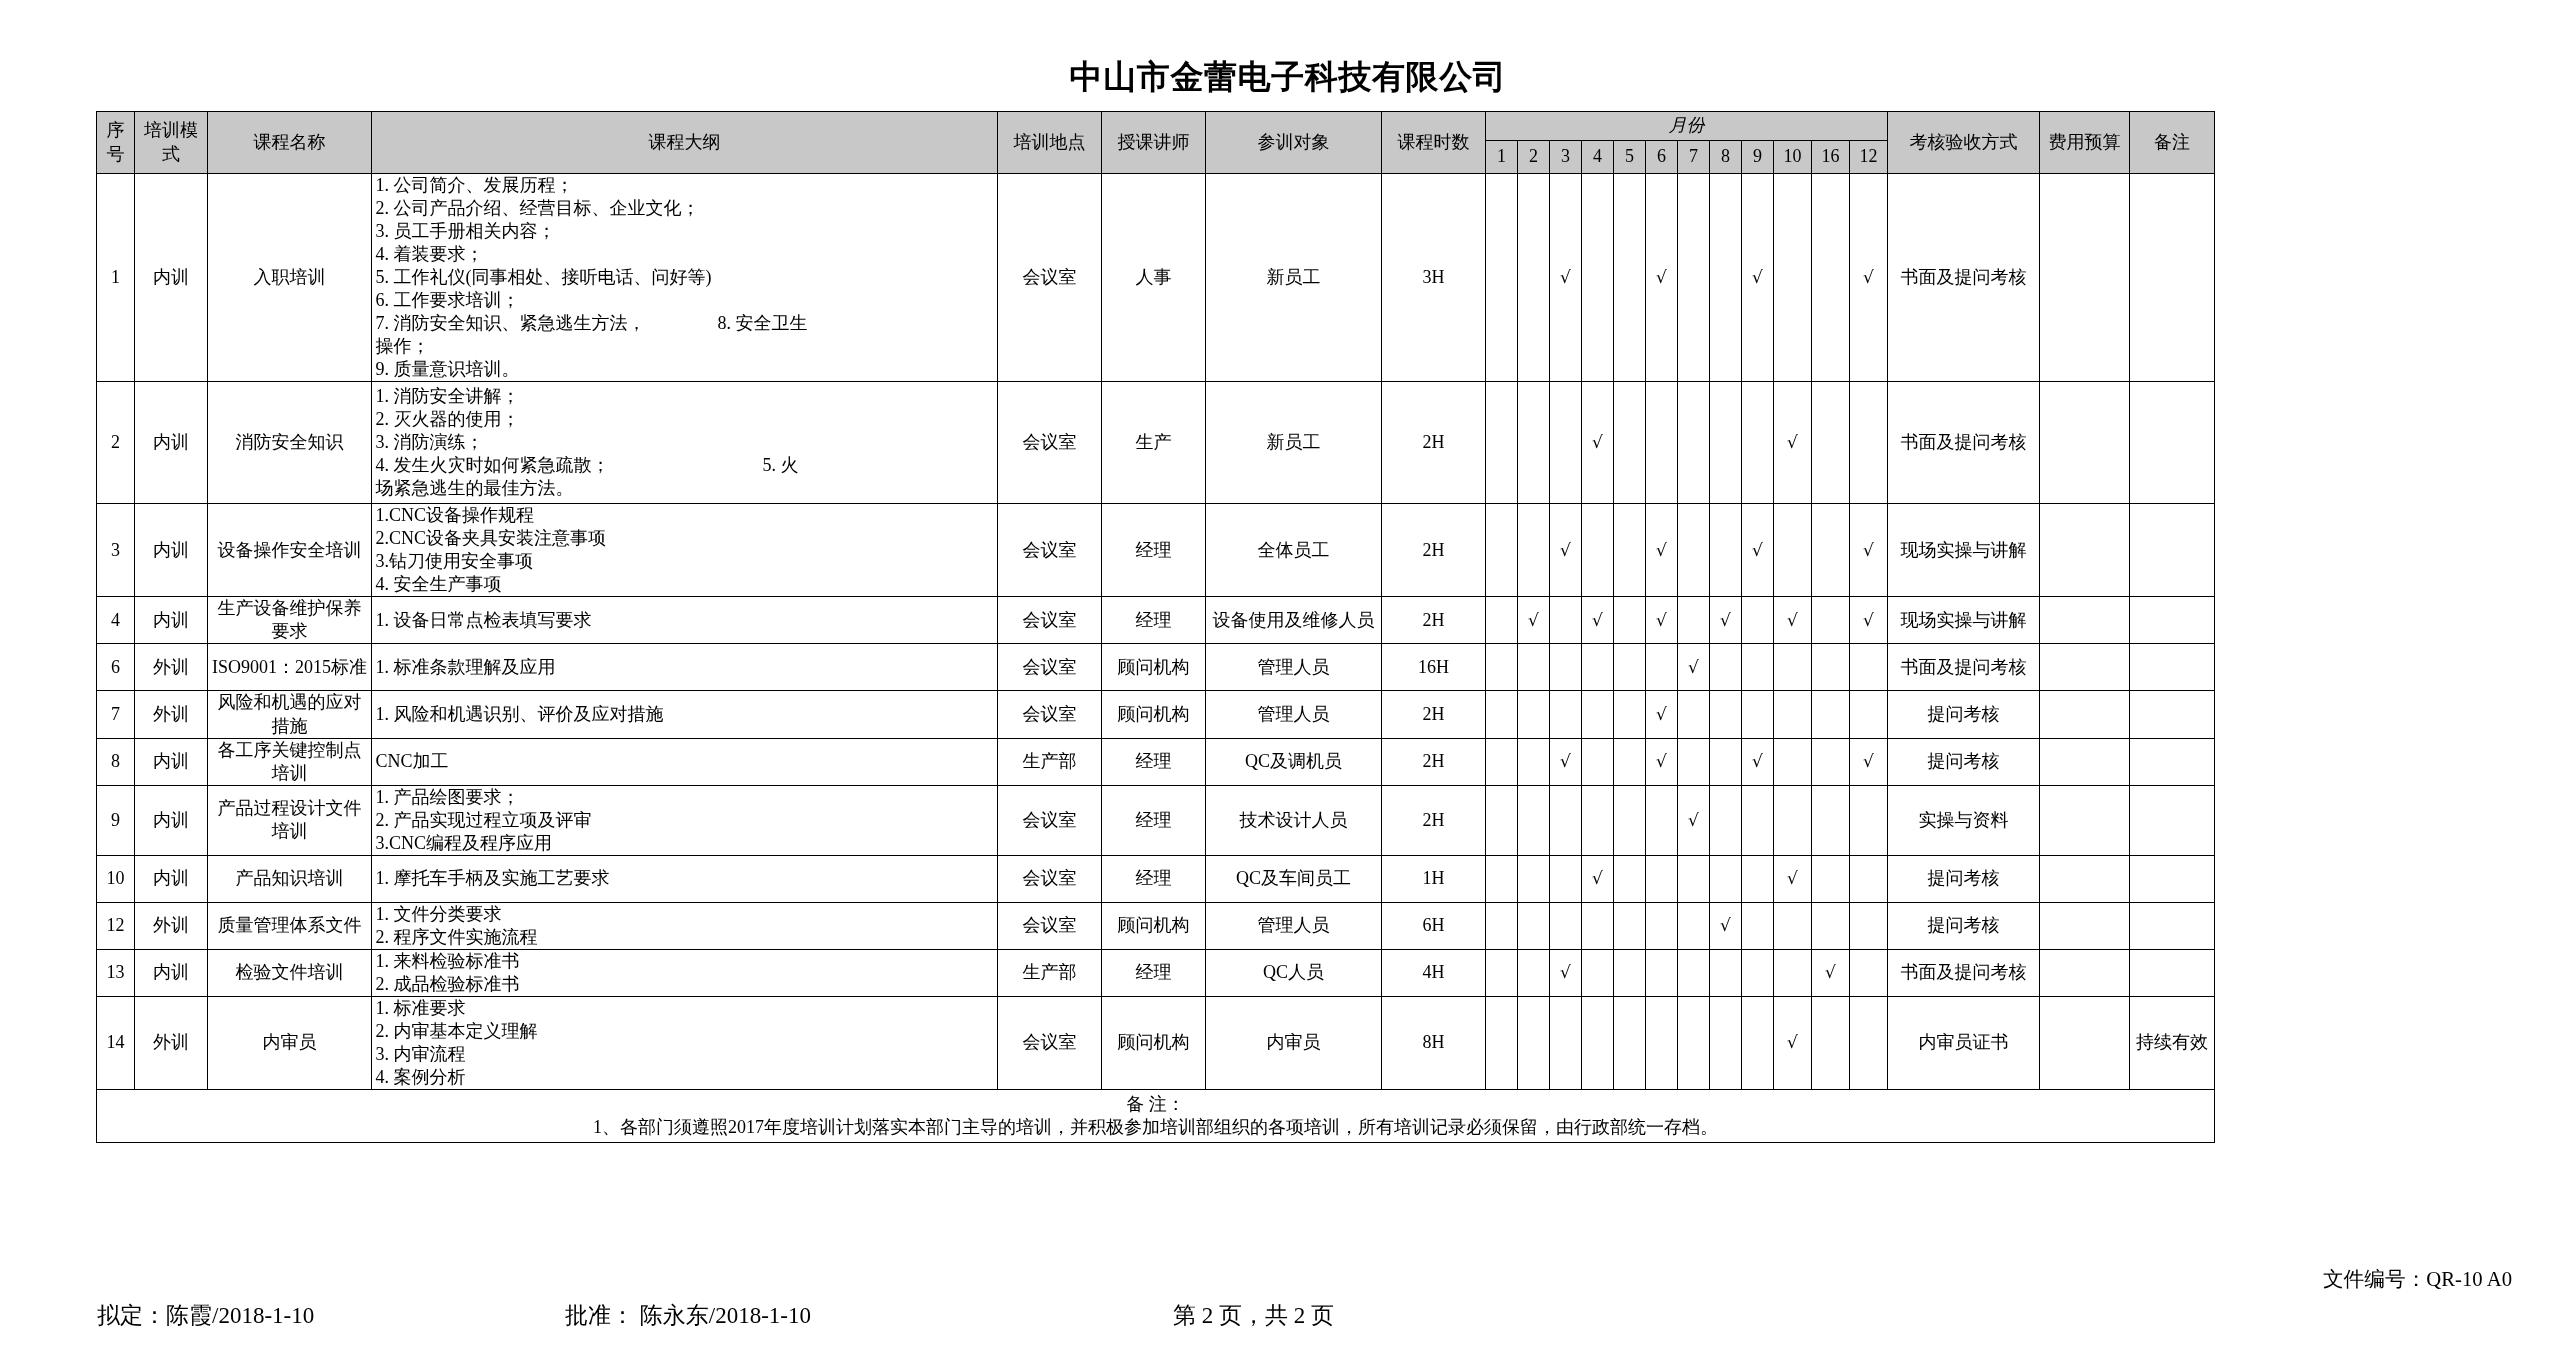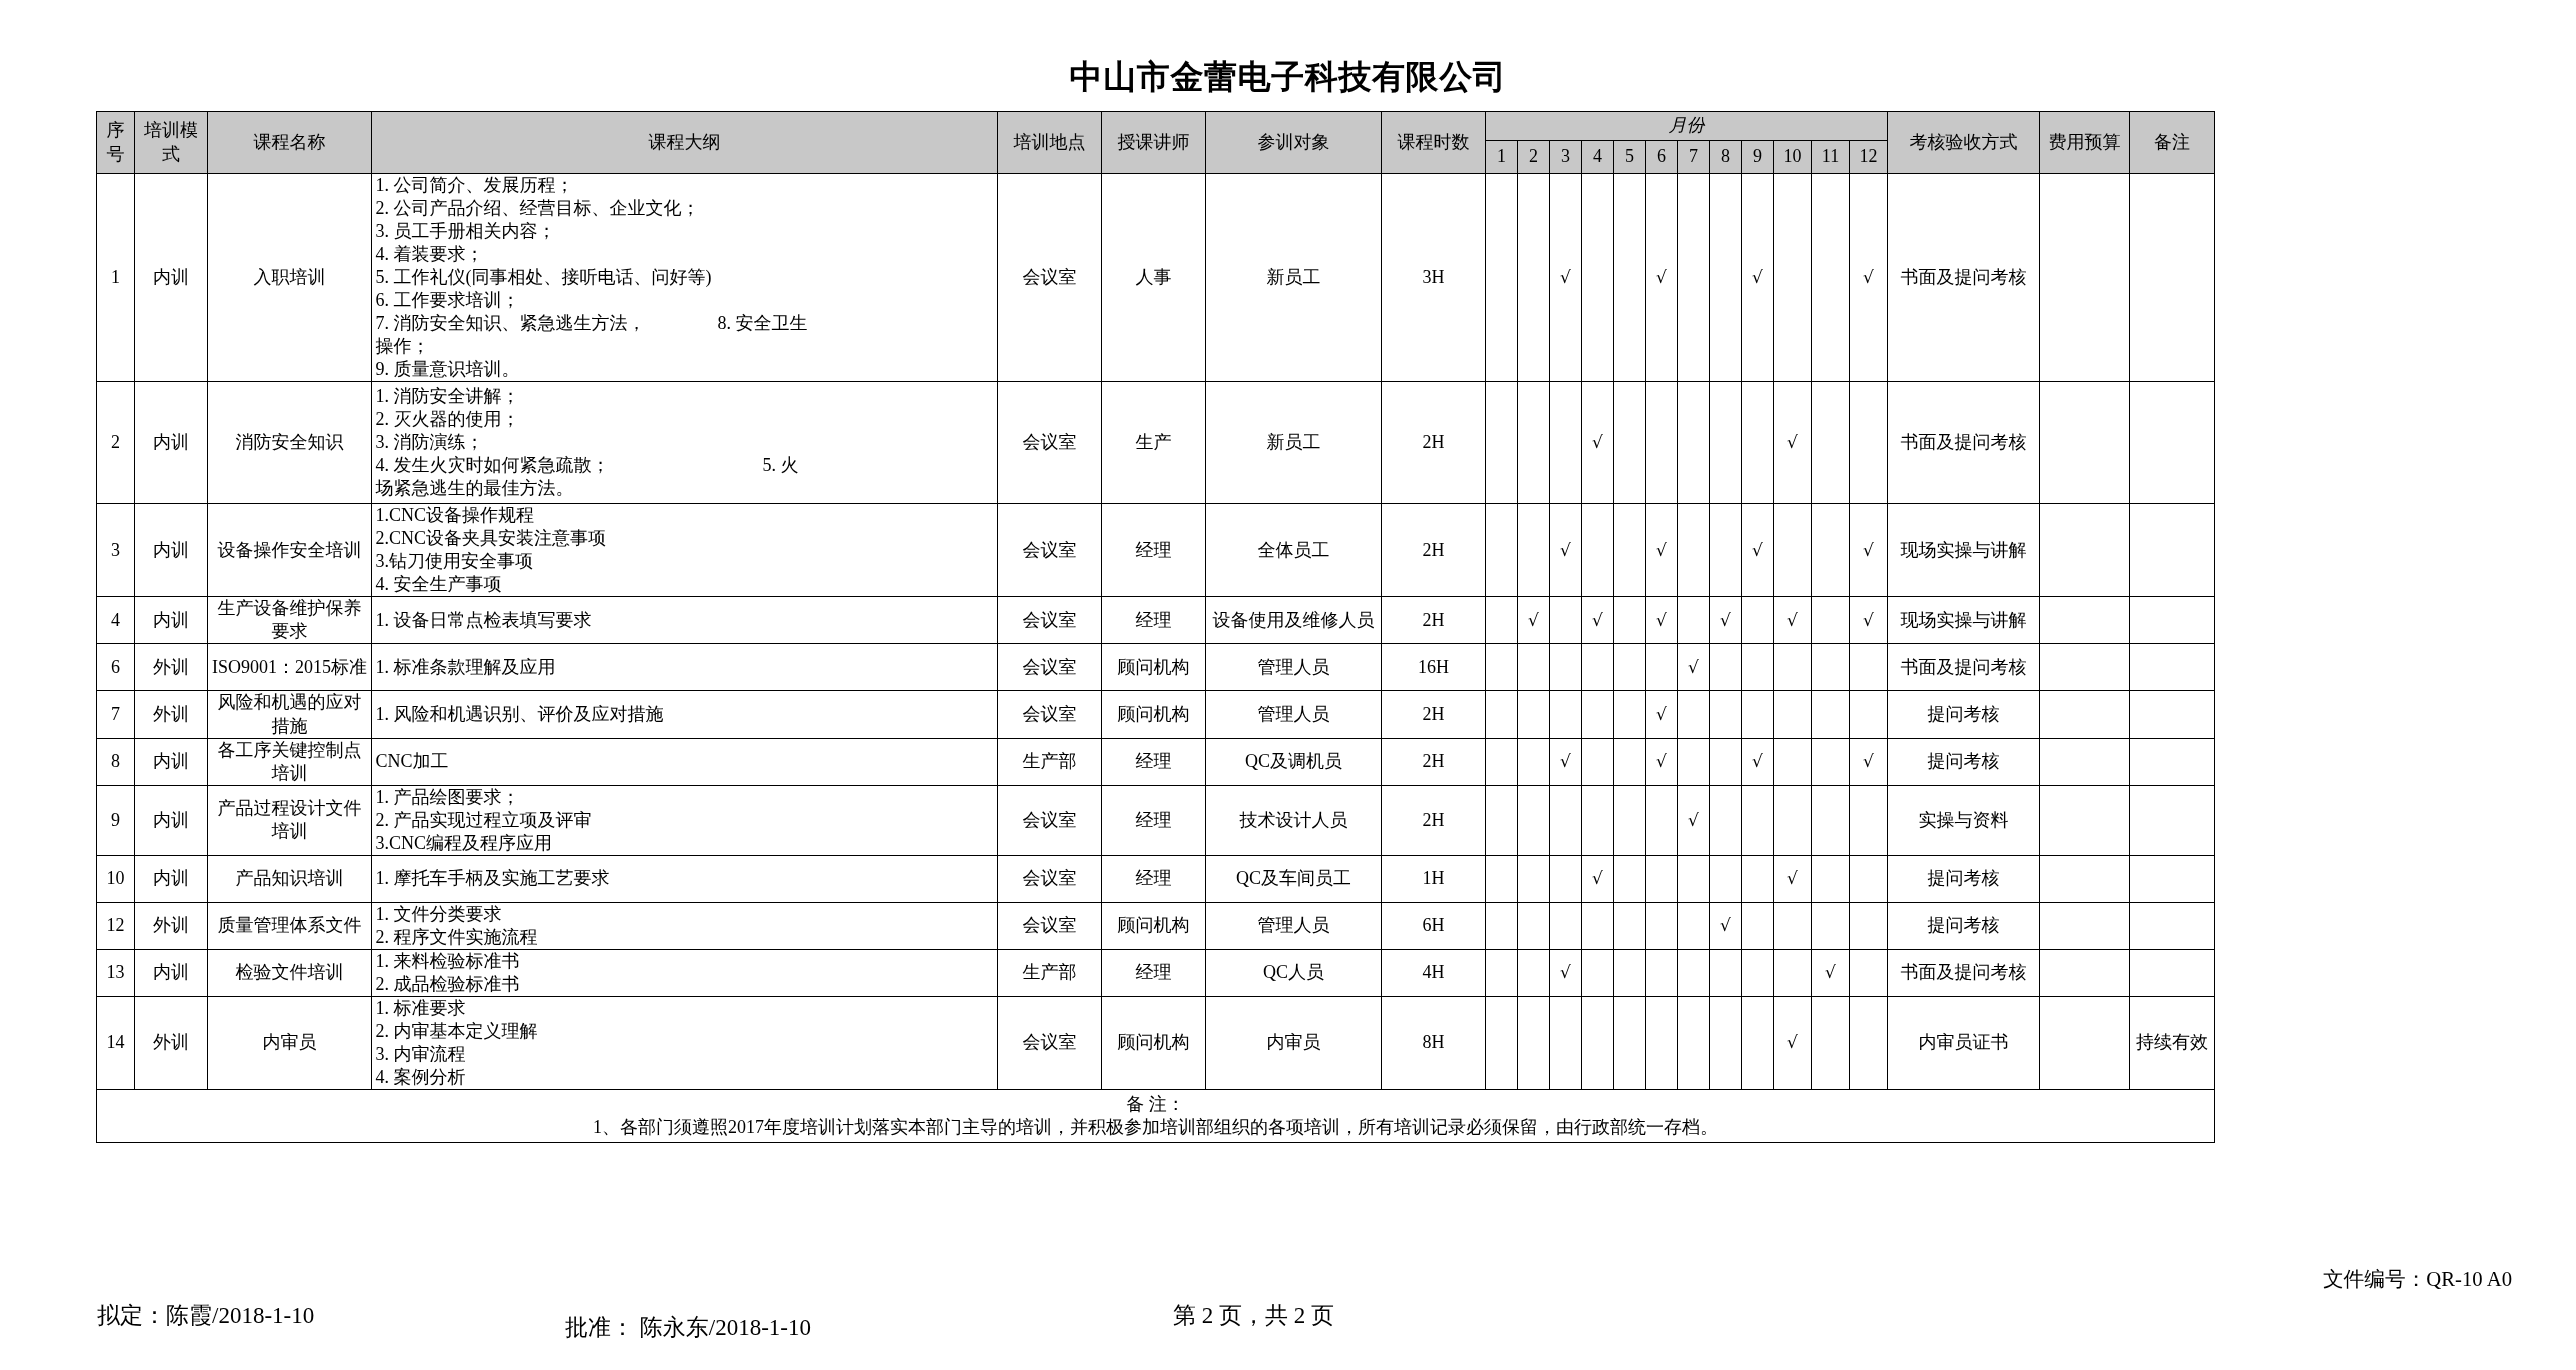--- a/index.html
+++ b/index.html
@@ -94,21 +94,21 @@
     font-size: 20.7px;
   }
   .footer-row {
     position: absolute;
     left: 0;
     top: 1300px;
     width: 2232px;
     height: 36px;
   }
   .f-prepared { position: absolute; left: 97px; top: 0; font-size: 23px; }
-  .f-approved { position: absolute; left: 565px; top: 0; font-size: 23px; margin-top: 12px; }
+  .f-approved { position: absolute; left: 565px; top: 0; font-size: 23px; }
   .f-page { position: absolute; left: 1173px; top: 0; font-size: 23px; }
 </style>
 </head>
 <body>
 
 <div class="page">
 
   <div class="doc-title">中山市金蕾电子科技有限公司</div>
 
   <table class="plan">
@@ -156,21 +156,21 @@
           <th class="hdr-month-num">1</th>
           <th class="hdr-month-num">2</th>
           <th class="hdr-month-num">3</th>
           <th class="hdr-month-num">4</th>
           <th class="hdr-month-num">5</th>
           <th class="hdr-month-num">6</th>
           <th class="hdr-month-num">7</th>
           <th class="hdr-month-num">8</th>
           <th class="hdr-month-num">9</th>
           <th class="hdr-month-num">10</th>
-          <th class="hdr-month-num">11</th>
+          <th class="hdr-month-num">16</th>
           <th class="hdr-month-num">12</th>
         </tr>
     </thead>
     <tbody id="tbody">
         <tr style="height: 170px;">
           <td class="c">1</td>
           <td class="c">内训</td>
           <td class="c">入职培训</td>
           <td class="outline">
             <span class="ol-line">1. 公司简介、发展历程；</span>

